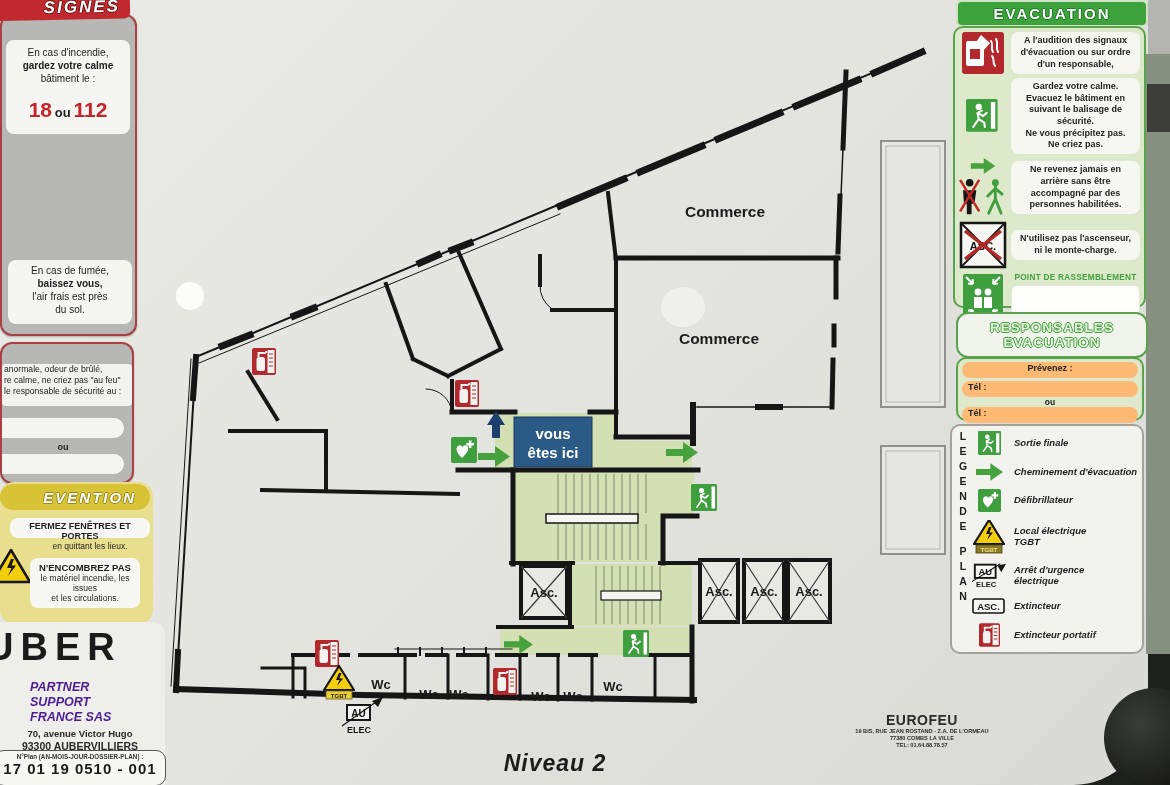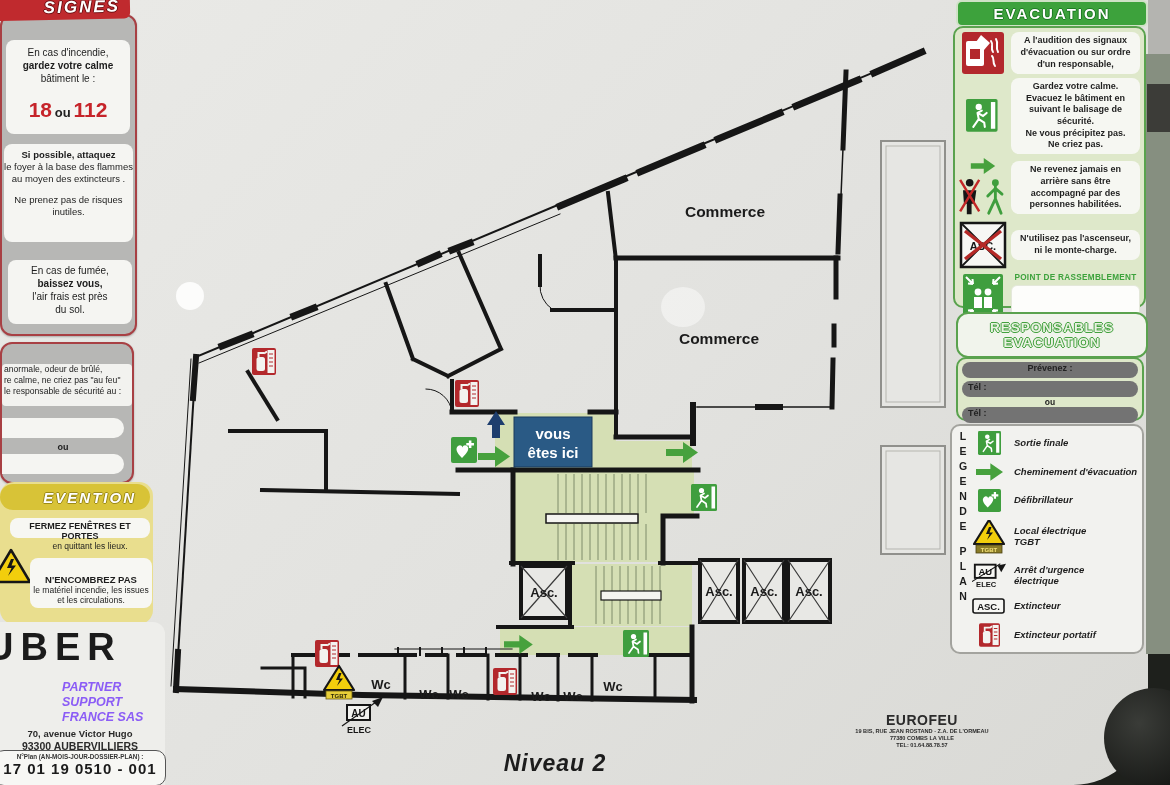--- a/index.html
+++ b/index.html
@@ -21,36 +21,36 @@
   .o-yellow{color:#fff;font-weight:bold;font-style:italic;font-size:15px;letter-spacing:2px;text-shadow:1px 0 #9c8a18,-1px 0 #9c8a18,0 1px #9c8a18,0 -1px #9c8a18;}
   .banner-green{position:absolute;left:956px;top:0;width:188px;height:23px;background:#3da23c;border:2px solid #cfe2c6;border-radius:6px;display:flex;align-items:center;justify-content:center;z-index:2;}
   .evac-panel{position:absolute;left:953px;top:26px;width:193px;height:282px;background:#dee8ca;border:2px solid #5aa24e;border-radius:10px;padding:4px;box-sizing:border-box;z-index:2;display:flex;flex-direction:column;gap:4px;}
   .erow{display:flex;gap:4px;align-items:center;}
   .ricon{width:48px;min-width:48px;display:flex;flex-direction:column;align-items:center;gap:3px;}
   .rtext{flex:1;background:#f6f7f2;border-radius:8px;padding:3px 4px;font-size:9px;font-weight:700;text-align:center;color:#1f1f1f;line-height:1.3;}
   .assembly-label{color:#3da23c;font-weight:bold;font-size:8.2px;text-align:center;letter-spacing:.3px;}
   .assembly-box{background:#fdfdfb;border-radius:6px;height:34px;margin-top:3px;border:1px solid #e4e8da;}
   .resp-header{position:absolute;left:956px;top:312px;width:188px;height:42px;background:#f1f4ec;border:2px solid #5aa24e;border-radius:12px;display:flex;flex-direction:column;align-items:center;justify-content:center;z-index:2;font-size:13.5px;}
   .resp-fields{position:absolute;left:956px;top:357px;width:188px;height:64px;background:#dee8ca;border:2px solid #5aa24e;border-radius:10px;z-index:2;padding:3px 4px;box-sizing:border-box;}
-  .rfield{background:#737373;border-radius:8px;height:14px;font-size:9px;font-weight:700;color:#222;padding:1px 6px;}
+  .rfield{background:#fdba74;border-radius:8px;height:14px;font-size:9px;font-weight:700;color:#222;padding:1px 6px;}
   .rou{text-align:center;font-size:8.5px;font-weight:700;color:#222;height:10px;line-height:10px;}
   .legend{position:absolute;left:950px;top:424px;width:194px;height:230px;background:#f2f2ef;border:2px solid #a3a39e;border-radius:10px;z-index:2;display:flex;padding:4px 2px 4px 4px;box-sizing:border-box;gap:2px;}
   .lvert{width:14px;display:flex;flex-direction:column;align-items:center;color:#1d1d1d;}
   .vtext{writing-mode:vertical-rl;text-orientation:upright;font-size:10.5px;font-weight:700;letter-spacing:3px;}
   .vtext.p2{margin-top:10px;}
   .litems{flex:1;display:flex;flex-direction:column;justify-content:space-between;padding:1px 0;}
   .litem{display:flex;align-items:center;gap:8px;}
   .liw{width:34px;min-width:34px;display:flex;justify-content:center;}
   .llabel{font-size:9.5px;font-style:italic;font-weight:600;color:#1d1d1d;line-height:1.15;}
   .panel-yellow{position:absolute;left:0;top:482px;width:153px;height:142px;background:#e9de8e;border-radius:14px;z-index:2;}
   .yheader{position:absolute;left:0;top:2px;width:150px;height:26px;background:#d8c337;border-radius:13px;display:flex;align-items:center;justify-content:flex-end;padding-right:14px;box-sizing:border-box;}
   .ybox{position:absolute;background:#f7f7f3;border-radius:8px;text-align:center;color:#1d1d1d;}
   .panel-uber{position:absolute;left:0;top:622px;width:165px;height:163px;background:#eeeeeb;border-radius:0 12px 0 0;z-index:2;}
   .uber-name{position:absolute;left:-14px;top:4px;font-size:38px;font-weight:700;letter-spacing:7px;color:#1b1b1b;}
-  .uber-lines{position:absolute;left:30px;top:58px;font-size:12.5px;font-weight:700;font-style:italic;color:#8b5cf6;line-height:15px;margin-left:32px;}
+  .uber-lines{position:absolute;left:30px;top:58px;font-size:12.5px;font-weight:700;font-style:italic;color:#4c1d95;line-height:15px;}
   .uber-addr{position:absolute;left:0px;top:106px;width:160px;text-align:center;font-weight:700;color:#2a2a2a;font-size:9.5px;line-height:12px;}
   .numfield{position:absolute;left:-6px;top:128px;width:170px;height:34px;background:#f7f7f4;border:1.5px solid #555;border-radius:10px;text-align:center;}
   .numfield .tiny{font-size:6.3px;font-weight:700;color:#333;margin-top:2px;}
   .numfield .num{font-size:15px;font-weight:700;color:#1b1b1b;letter-spacing:1px;}
   .niveau{position:absolute;left:470px;top:750px;width:170px;text-align:center;font-size:23px;font-weight:700;font-style:italic;color:#1c1c1c;z-index:2;letter-spacing:1px;}
   .eurofeu{position:absolute;left:843px;top:712px;width:158px;text-align:center;color:#2b2b2b;z-index:2;}
   .eurofeu .nm{font-size:14px;font-weight:700;letter-spacing:.5px;}
   .eurofeu .ln{font-size:5.6px;font-weight:700;line-height:7px;}
   .p2strip{position:absolute;background:#f2f2ef;border-radius:4px;color:#222;font-size:8.6px;line-height:11px;text-align:left;overflow:hidden;padding-left:2px;}
   .p2field{position:absolute;background:#f5f5f2;border-radius:0 10px 10px 0;}
@@ -233,26 +233,20 @@
     <div class="wbox" style="left:4px;top:24px;width:124px;height:94px;font-size:10px;line-height:13px;padding-top:6px;box-sizing:border-box;">
       <div>En cas d'incendie,</div>
       <div style="font-weight:bold">gardez votre calme</div>
       <div>bâtiment le :</div>
       <div style="margin-top:18px;">
         <span style="color:#c6242a;font-weight:bold;font-size:21px;">18</span>
         <span style="color:#222;font-weight:bold;font-size:13px;">ou</span>
         <span style="color:#c6242a;font-weight:bold;font-size:21px;">112</span>
       </div>
     </div>
-    <div class="wbox" style="left:2px;top:128px;width:129px;height:98px;font-size:9.5px;line-height:12px;padding-top:5px;box-sizing:border-box;">
-      <div style="font-weight:bold">Si possible, attaquez</div>
-      <div>le foyer à la base des flammes au moyen des extincteurs .</div>
-      <div style="margin-top:9px;">Ne prenez pas de risques</div>
-      <div>inutiles.</div>
-    </div>
     <div class="wbox" style="left:6px;top:244px;width:124px;height:64px;font-size:10px;line-height:13px;padding-top:4px;box-sizing:border-box;">
       <div>En cas de fumée,</div>
       <div style="font-weight:bold">baissez vous,</div>
       <div>l'air frais est près</div>
       <div>du sol.</div>
     </div>
   </div>
 
   <div class="panel-red" style="left:0;top:342px;width:130px;height:138px;">
     <div class="p2strip" style="left:0;top:20px;width:128px;height:42px;">
@@ -270,21 +264,21 @@
       <span class="o-yellow">EVENTION</span>
     </div>
     <div class="ybox" style="left:10px;top:36px;width:140px;height:20px;padding-top:3px;box-sizing:border-box;">
       <div style="font-size:9px;font-weight:bold;">FERMEZ FENÊTRES ET PORTES</div>
       <div style="font-size:8.5px;padding-left:20px;">en quittant les lieux.</div>
     </div>
     <svg style="position:absolute;left:-10px;top:66px;" width="42" height="38" viewBox="0 0 42 38">
       <path d="M21,2 L40,34 L2,34 Z" fill="#f2ce0c" stroke="#161616" stroke-width="2.5" stroke-linejoin="round"></path>
       <path d="M21,11 L17,20 L21.5,20 L18,28 L26,17.5 L21.5,17.5 L24,11 Z" fill="#161616"></path>
     </svg>
-    <div class="ybox" style="left:30px;top:76px;width:122px;height:50px;padding-top:16px;box-sizing:border-box;">
+    <div class="ybox" style="left:30px;top:76px;width:110px;height:50px;padding-top:4px;box-sizing:border-box;">
       <div style="font-size:9.5px;font-weight:bold;">N'ENCOMBREZ PAS</div>
       <div style="font-size:8.5px;">le matériel incendie, les issues</div>
       <div style="font-size:8.5px;">et les circulations.</div>
     </div>
   </div>
 
   <div class="panel-uber">
     <div class="uber-name">UBER</div>
     <div class="uber-lines">
       <div>PARTNER</div>

